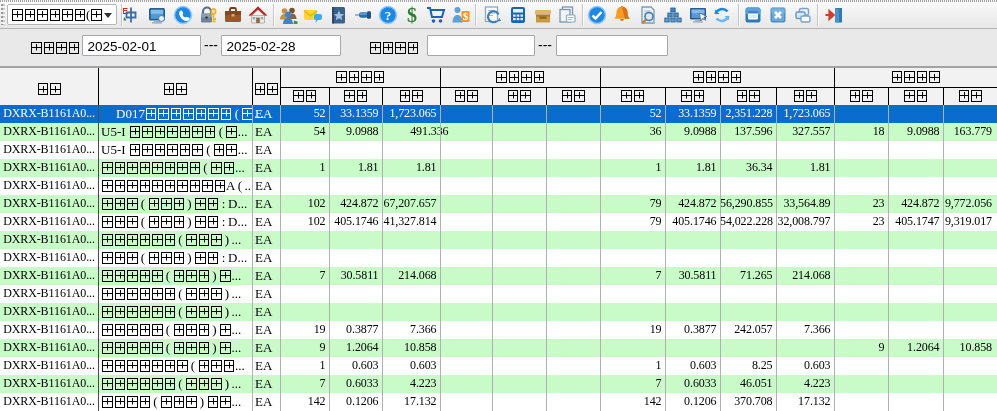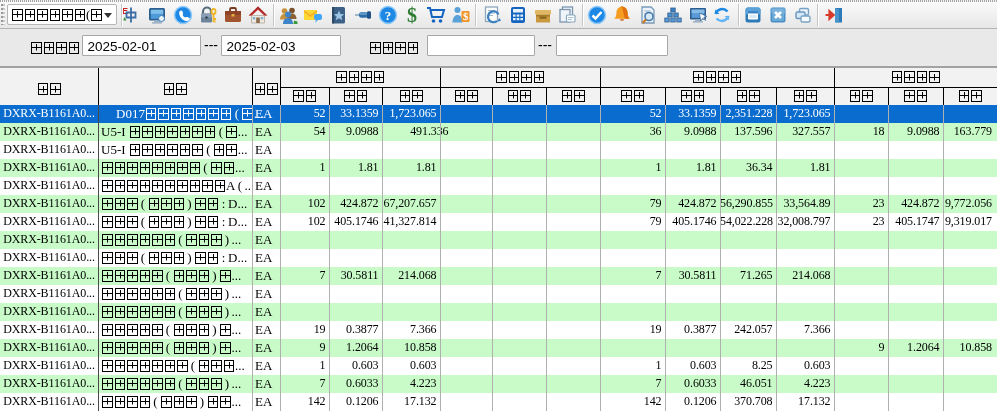--- a/index.html
+++ b/index.html
@@ -207,21 +207,21 @@
 <div class="tb-sep" style="left:273px"></div>
 <div class="tb-sep" style="left:475px"></div>
 <div class="tb-sep" style="left:582px"></div>
 <div class="tb-sep" style="left:738px"></div>
 <div class="tb-sep" style="left:817px"></div>
 </div>
 <div class="ab" style="left:0;top:29px;width:997px;height:38px;background:#e9e9e9">
 <div class="ab txt" style="left:30px;top:11px;color:#000"><i class="g"></i><i class="g"></i><i class="g"></i><i class="g"></i></div>
 <div class="inp" style="left:82px;top:6px;width:119px;height:21px">2025-02-01</div>
 <div class="ab" style="left:204px;top:8px;font-size:14px;font-family:'Liberation Sans',sans-serif">---</div>
-<div class="inp" style="left:221px;top:6px;width:120px;height:21px">2025-02-03</div>
+<div class="inp" style="left:221px;top:6px;width:120px;height:21px">2025-02-28</div>
 <div class="ab txt" style="left:369px;top:11px;color:#000"><i class="g"></i><i class="g"></i><i class="g"></i><i class="g"></i></div>
 <div class="inp" style="left:427px;top:6px;width:108px;height:21px"></div>
 <div class="ab" style="left:538px;top:8px;font-size:14px;font-family:'Liberation Sans',sans-serif">---</div>
 <div class="inp" style="left:556px;top:6px;width:112px;height:21px"></div>
 </div>
 <div class="ab" style="left:0;top:66px;width:997px;height:2px;background:#a2a2a2"></div>
 <div class="ab" style="left:0;top:68px;width:997px;height:37px;background:#f2f2f2"></div>
 <div class="hc" style="left:0;top:68px;width:98px;height:36.599999999999994px;padding-top:6px">
     <i class="g"></i>
     <i class="g"></i>

